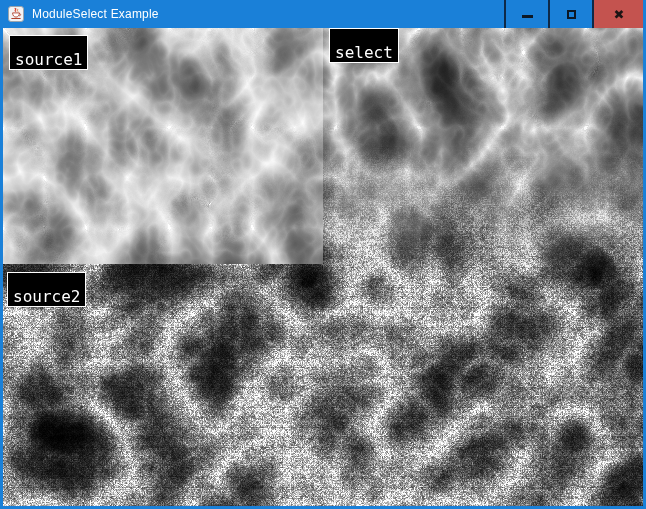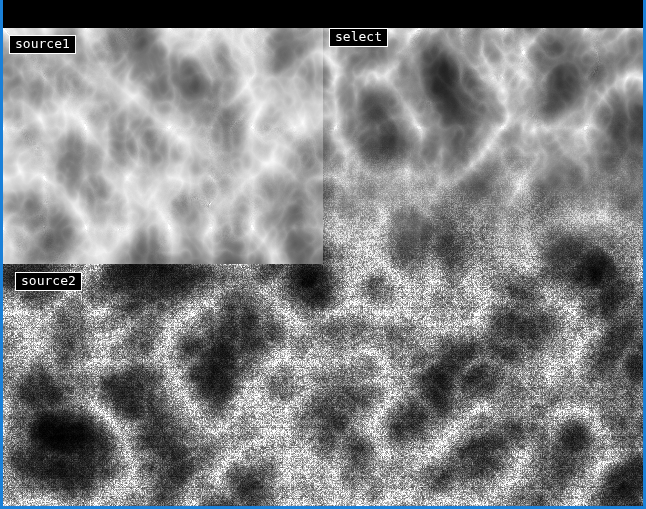--- a/index.html
+++ b/index.html
@@ -43,33 +43,56 @@
     background:#1c1c1c;overflow:hidden;
   }
   .client svg.noise{display:block;}
   
   .module-label{
     position:absolute;
     background:var(--label-bg,#000000);
     color:var(--label-fg,#ffffff);
     border:1px solid var(--label-border,#ffffff);
     font-family:"DejaVu Sans Mono",monospace;
-    font-size:13px;line-height:14px;
-    padding:1px 5px 2px 5px;
+    font-size:16px;line-height:14px;
+    padding:17px 5px 2px 5px;
     white-space:nowrap;
   }
   .pos-source1{left:6px;top:7px;}
   .pos-select{left:326px;top:0;}
-  .pos-source2{left:12px;top:244px;}
+  .pos-source2{left:4px;top:244px;}
 </style>
 </head>
 <body>
 
 <div class="window">
 
+  <div class="titlebar">
+    <svg class="app-icon" viewBox="0 0 16 16">
+      <rect x="0.5" y="0.5" width="15" height="15" rx="2.5" fill="#f2f3f4" stroke="#9aa4ad" stroke-width="1"></rect>
+      <path d="M7.1 2.4 C9.1 3.2 5.9 4.2 7.7 5.3" stroke="#d43a26" fill="none" stroke-width="1.1" stroke-linecap="round"></path>
+      <path d="M9.4 2.9 C10.8 3.6 8.3 4.4 9.7 5.4" stroke="#e8732a" fill="none" stroke-width="0.9" stroke-linecap="round"></path>
+      <path d="M4.6 6.9 L11.4 6.9 C11.4 9.5 9.9 11.1 8 11.1 C6.1 11.1 4.6 9.5 4.6 6.9 Z" fill="#ffffff" stroke="#b0412c" stroke-width="0.9"></path>
+      <path d="M11.5 7.6 C13 7.6 13 9.7 11.3 9.9" stroke="#b0412c" fill="none" stroke-width="0.9"></path>
+      <path d="M3.8 12.5 L12.2 12.5" stroke="#b0412c" stroke-width="1.1" stroke-linecap="round"></path>
+    </svg>
+    <span class="title-text">ModuleSelect Example</span>
+
+    <div class="controls">
+      <button class="ctrl min" aria-label="minimize">
+        <span class="glyph-min"></span>
+      </button>
+      <button class="ctrl max" aria-label="maximize">
+        <span class="glyph-max"></span>
+      </button>
+      <button class="ctrl close" aria-label="close">
+        <span class="glyph-close">✖</span>
+      </button>
+    </div>
+  </div>
 
   <div class="client">
     <svg class="noise" width="640" height="478" viewBox="0 0 640 478">
       <defs>
 
         <filter id="fGrain" x="0" y="0" width="100%" height="100%" color-interpolation-filters="sRGB">
           <feTurbulence type="turbulence" baseFrequency="0.0105 0.0105" numOctaves="5" seed="4" result="t"></feTurbulence>
           <feColorMatrix in="t" type="matrix" values="0 1 0 0 0  0 1 0 0 0  0 1 0 0 0  0 0 0 0 1" result="g"></feColorMatrix>
           <feComponentTransfer in="g" result="base">
             <feFuncR type="table" tableValues="0.95 0.55 0.22 0.06 0"></feFuncR>

